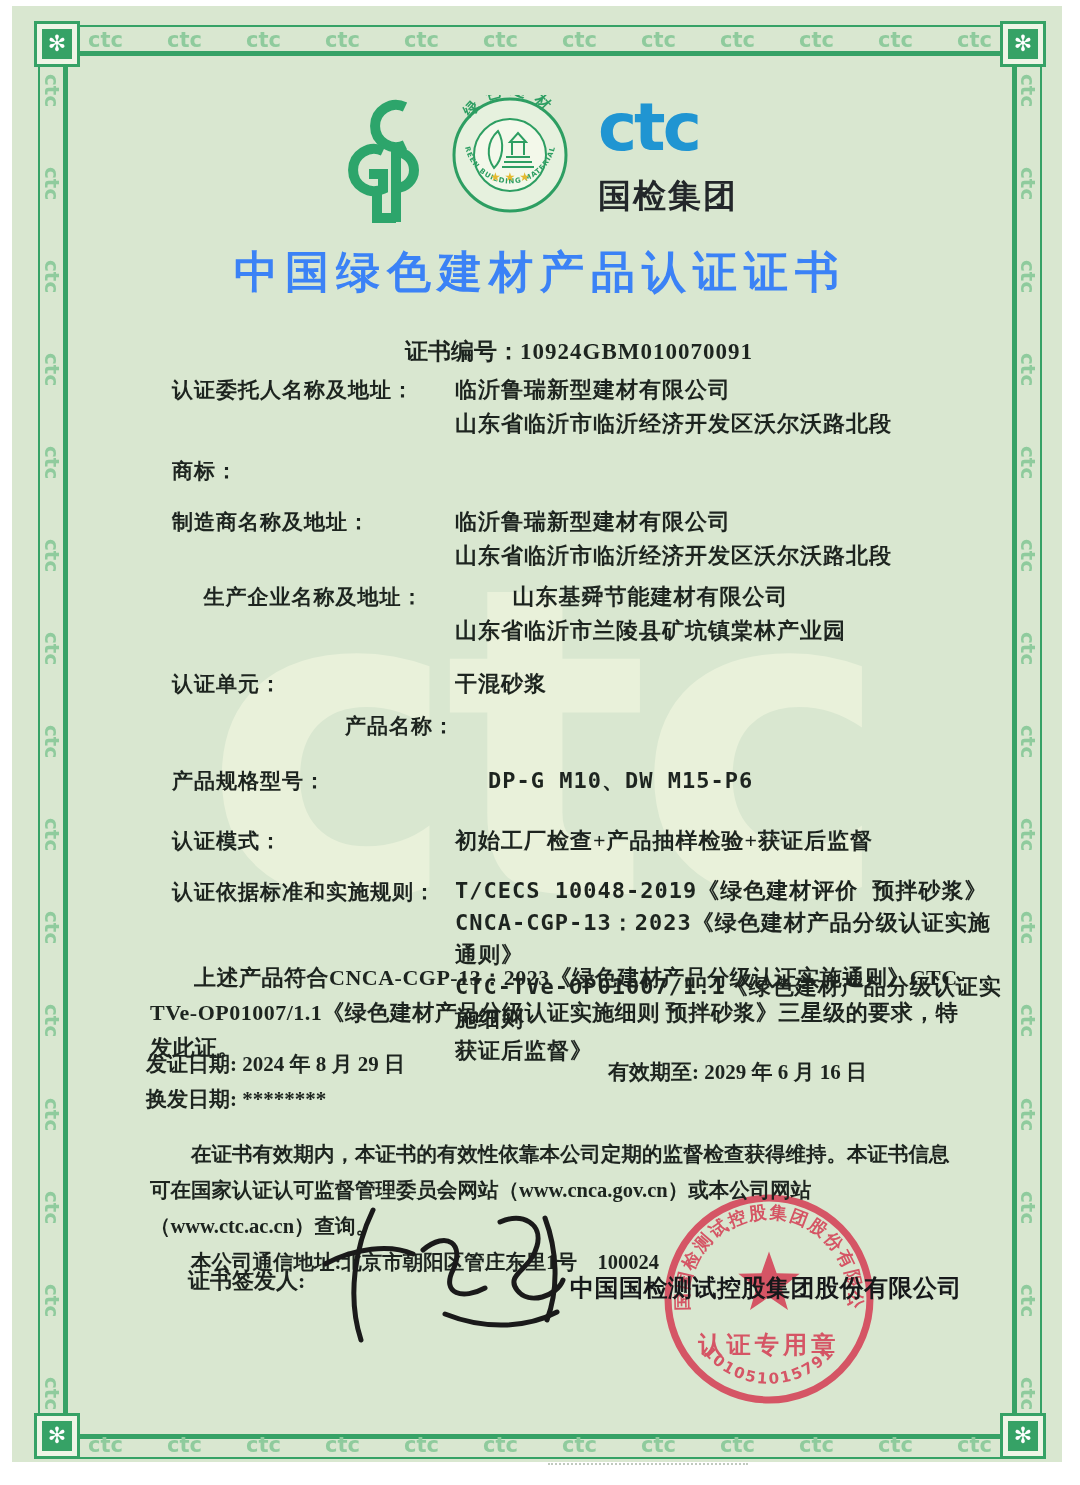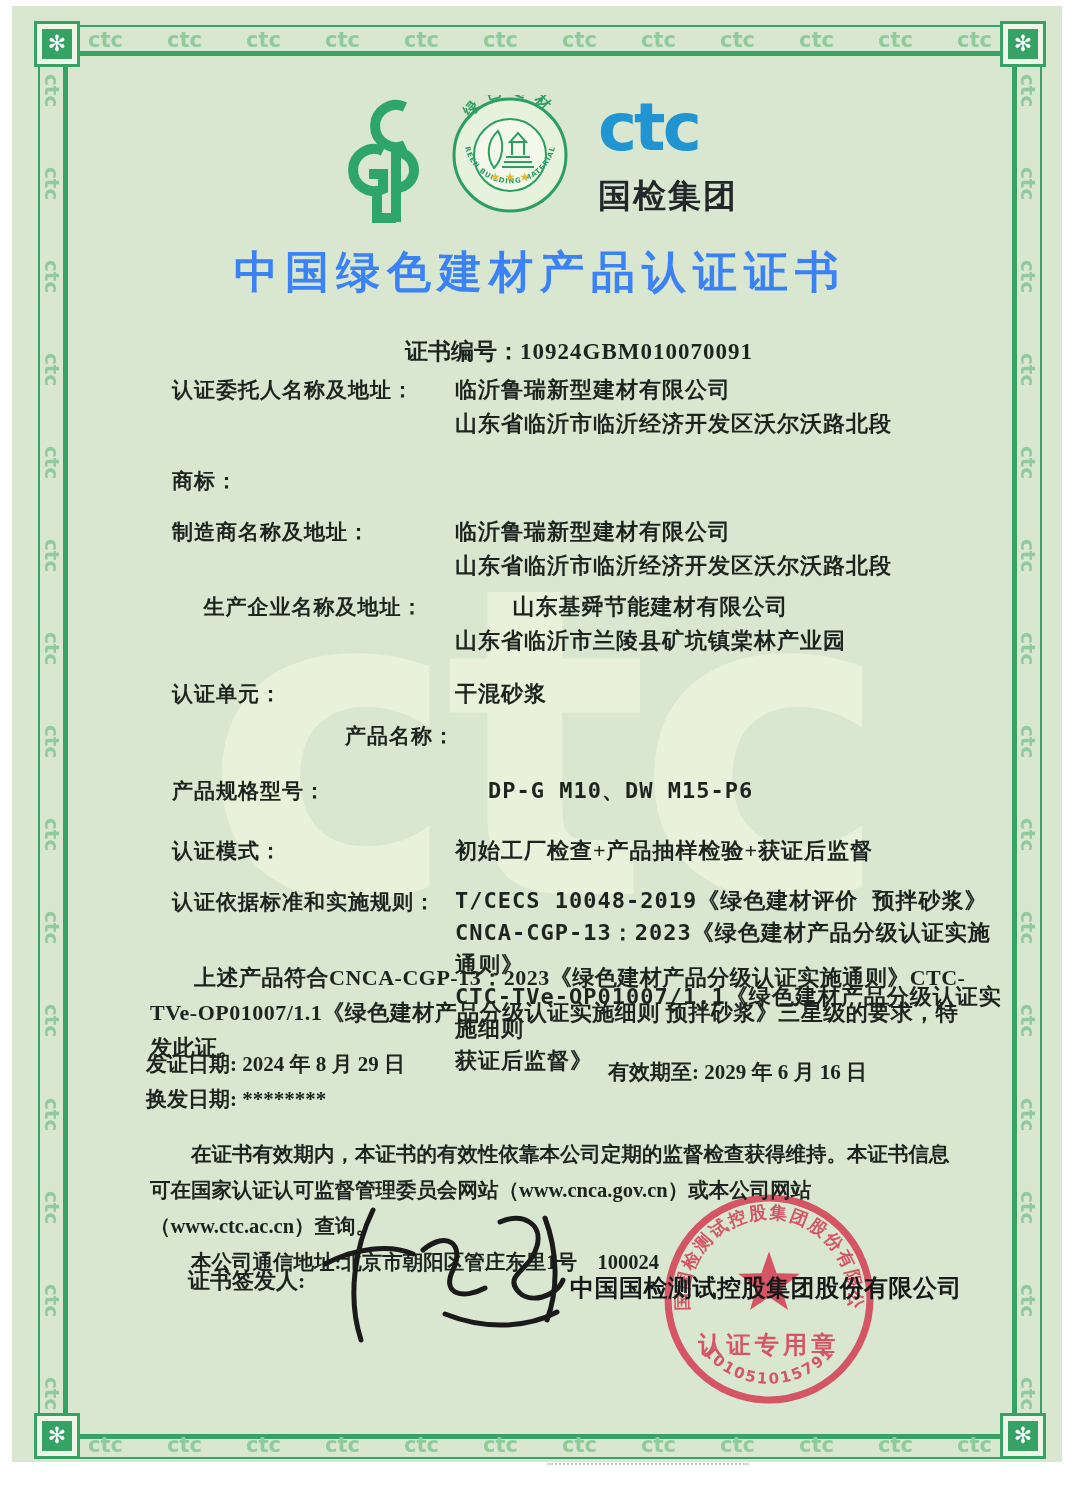--- a/index.html
+++ b/index.html
@@ -31,21 +31,21 @@
   .ctc-sub{font-family:"DejaVu Sans","Liberation Sans",sans-serif;font-weight:900;font-size:33px;color:#23272a;margin-top:14px;letter-spacing:2px;}
   .title{position:absolute;left:0;top:243px;width:1080px;text-align:center;z-index:3;
     font-size:44px;font-weight:900;color:#3b82f6;letter-spacing:7px;}
   .certno{position:absolute;left:0;top:336px;width:1080px;text-align:center;z-index:3;font-size:23px;font-weight:700;padding-left:39px;}
   .certno .num{font-family:"Liberation Serif","DejaVu Serif",serif;letter-spacing:1px;}
   
   .fields{position:absolute;left:172px;top:373px;width:840px;z-index:3;}
   .frow{display:flex;line-height:34px;}
   .frow .flabel{width:283px;flex:0 0 283px;font-size:21px;font-weight:700;letter-spacing:1px;}
   .frow .fvals{font-size:22px;font-weight:600;letter-spacing:1px;}
-  .frow:nth-child(2){margin-top:23px;}
+  .frow:nth-child(2){margin-top:13px;}
   .frow:nth-child(3){margin-top:17px;}
   .frow:nth-child(4){margin-top:7px;text-align:center;}
   .frow:nth-child(5){margin-top:19px;}
   .frow:nth-child(6){margin-top:8px;text-align:right;}
   .frow:nth-child(7){margin-top:21px;gap:33px;}
   .frow:nth-child(8){margin-top:26px;align-items:flex-end;}
   .frow:nth-child(9){margin-top:17px;}
   .frow:nth-child(9) .fvals{line-height:32px;}
   .tech{font-family:"DejaVu Sans Mono","Liberation Mono",monospace;font-weight:700;letter-spacing:0;}
   

